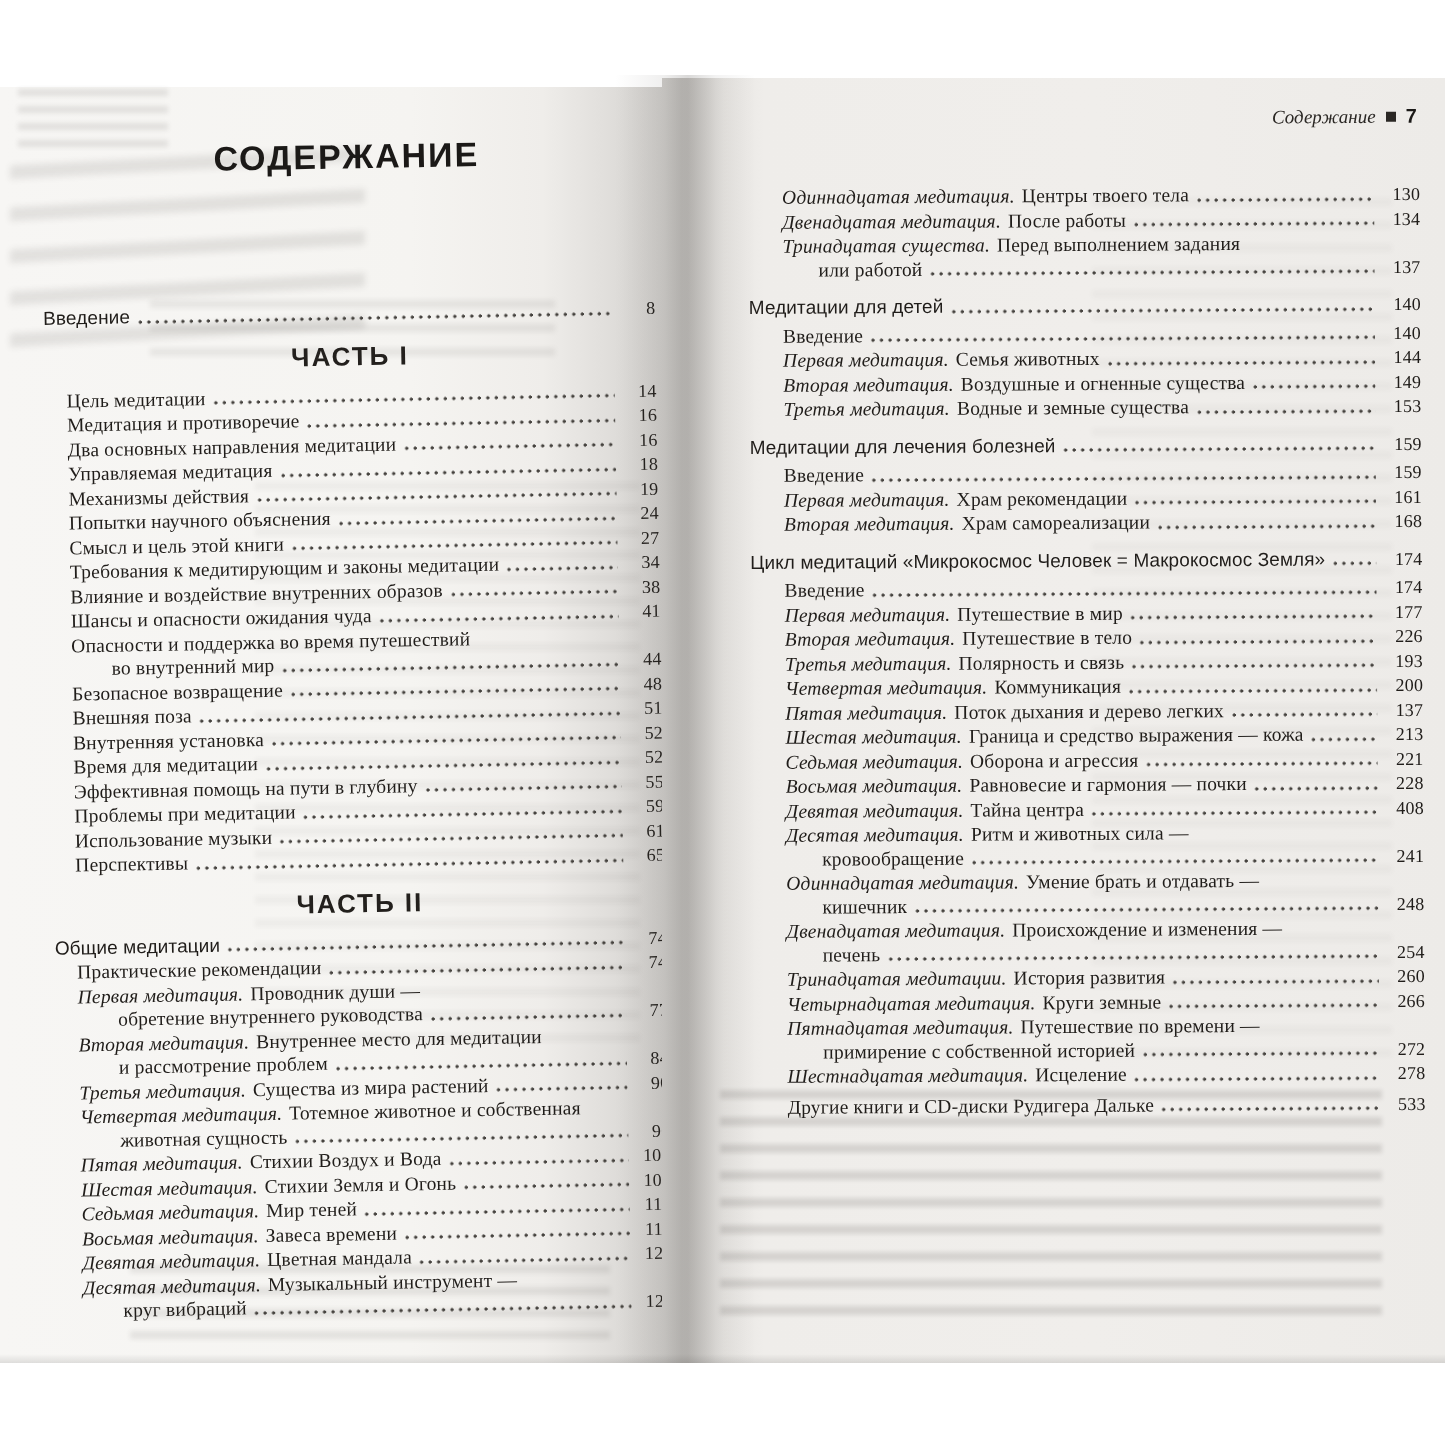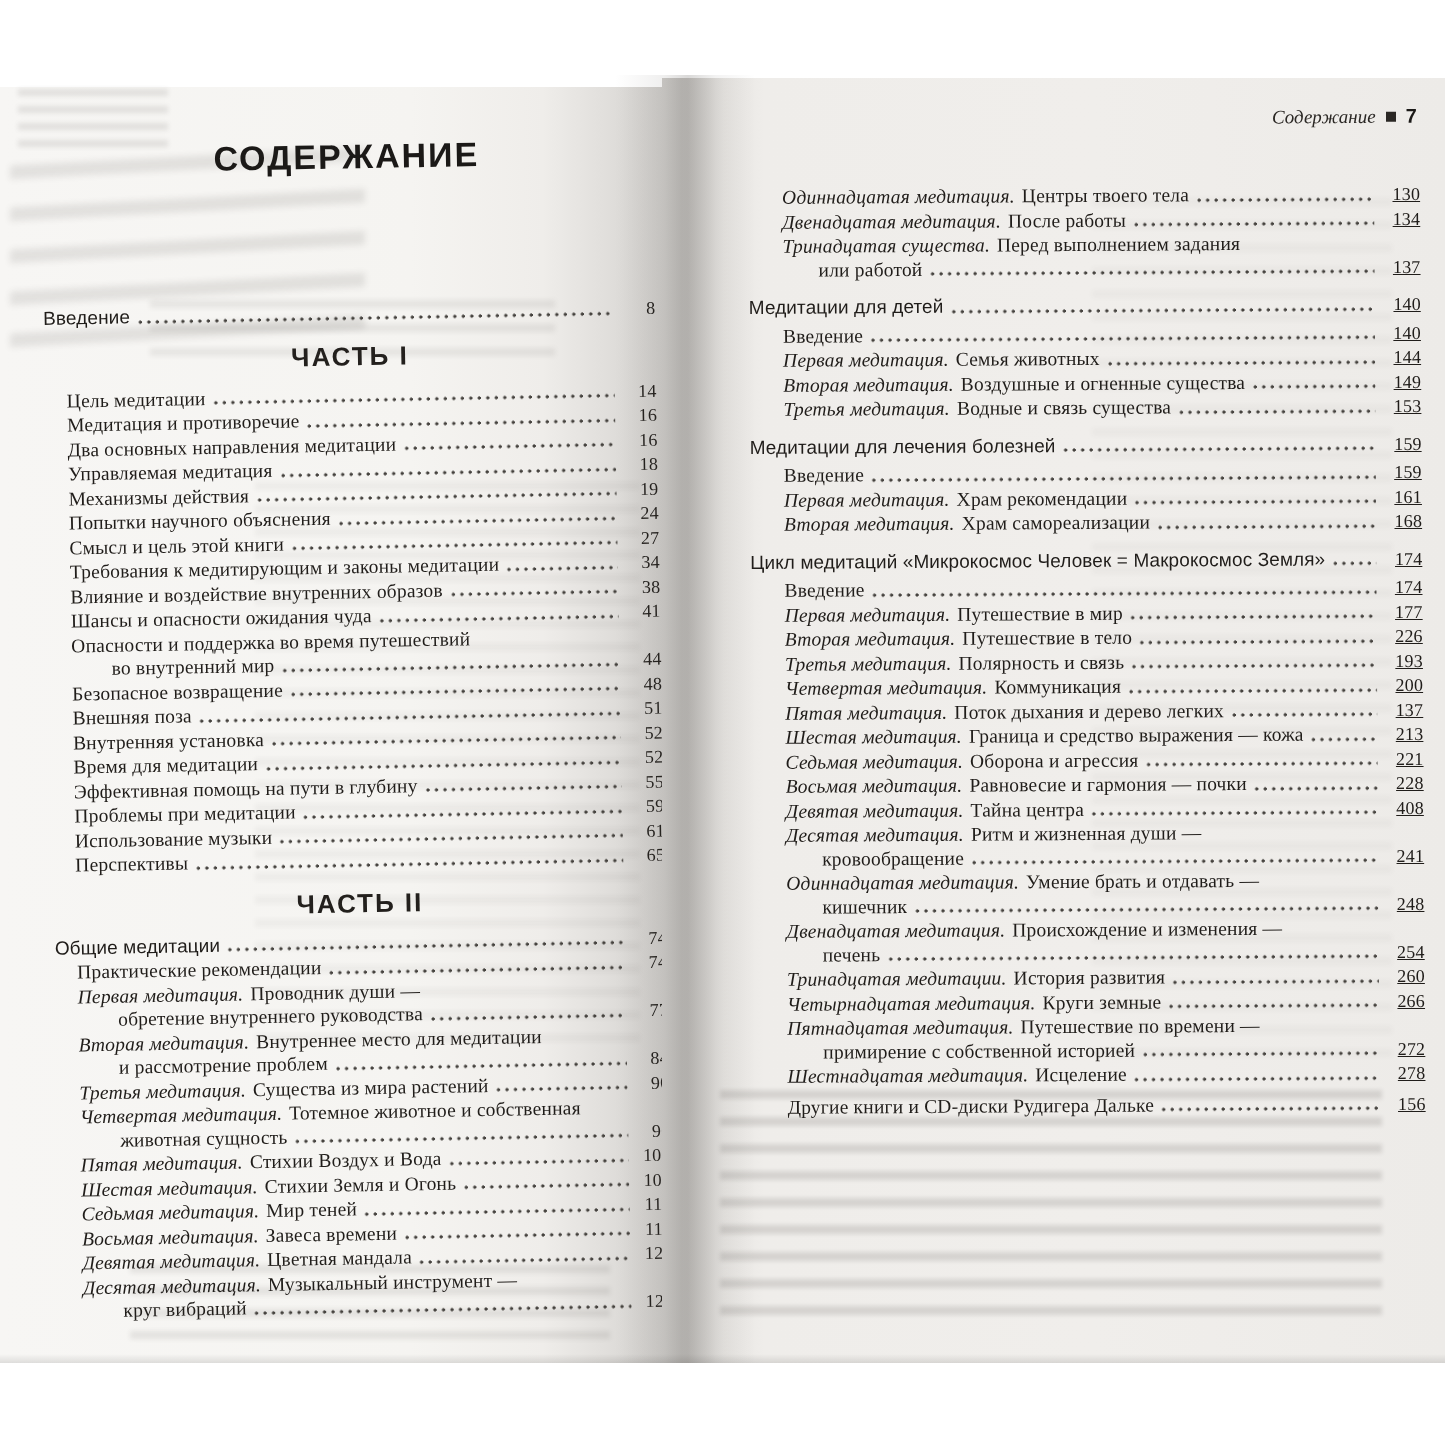--- a/index.html
+++ b/index.html
@@ -30,21 +30,21 @@
   .line{display:flex;align-items:baseline;line-height:23.5px;white-space:nowrap;}
   .serif .line{font-family:"Liberation Serif",serif;font-size:19.5px;letter-spacing:.2px;}
   .sans  .line{font-family:"Liberation Sans",sans-serif;font-size:19px;letter-spacing:.1px;}
   .lead{font-style:italic;margin-right:7px;}
   .txt{flex:0 0 auto;}
   .leader{flex:1 1 0;min-width:16px;height:6px;align-self:flex-end;margin:0 6px 5px 7px;
     background:radial-gradient(circle at 3px 3px,#45423e 1.35px,rgba(0,0,0,0) 1.9px);
     background-size:8.5px 6px;background-repeat:repeat-x;}
   .pg{flex:none;font-family:"Liberation Serif",serif;font-size:18px;text-align:right;}
   .left-content .pg{min-width:36px;}
-  .right-content .pg{min-width:40px;text-decoration:underline;}
+  .right-content .pg{min-width:40px;}
   .ind0{margin-left:0;}
   .left-content .ind1{margin-left:22px;}
   .right-content .ind1{margin-left:34px;}
   .left-content .line.cont{padding-left:40px;}
   .right-content .line.cont{padding-left:36px;}
   .intro{margin-top:125px;}
   .gl{margin-top:13px;}
   .gs{margin-top:4px;}
   .gm{margin-top:6px;}
 
@@ -404,21 +404,21 @@
               <div class="line">
                 <span class="lead">Вторая медитация.</span>
                 <span class="txt">Воздушные и огненные существа</span>
                 <span class="leader"></span>
                 <span class="pg">149</span>
               </div>
             </div>
             <div class="toc-row serif ind1">
               <div class="line">
                 <span class="lead">Третья медитация.</span>
-                <span class="txt">Водные и связь существа</span>
+                <span class="txt">Водные и земные существа</span>
                 <span class="leader"></span>
                 <span class="pg">153</span>
               </div>
             </div>
             <div class="toc-row sans ind0 gl">
               <div class="line">
                 <span class="txt">Медитации для лечения болезней</span>
                 <span class="leader"></span>
                 <span class="pg">159</span>
               </div>
@@ -528,21 +528,21 @@
               <div class="line">
                 <span class="lead">Девятая медитация.</span>
                 <span class="txt">Тайна центра</span>
                 <span class="leader"></span>
                 <span class="pg">408</span>
               </div>
             </div>
             <div class="toc-row serif ind1">
               <div class="line">
                 <span class="lead">Десятая медитация.</span>
-                <span class="txt">Ритм и жизненная души —</span>
+                <span class="txt">Ритм и животных сила —</span>
               </div>
               <div class="line cont">
                 <span class="txt">кровообращение</span>
                 <span class="leader"></span>
                 <span class="pg">241</span>
               </div>
             </div>
             <div class="toc-row serif ind1">
               <div class="line">
                 <span class="lead">Одиннадцатая медитация.</span>
@@ -597,21 +597,21 @@
                 <span class="lead">Шестнадцатая медитация.</span>
                 <span class="txt">Исцеление</span>
                 <span class="leader"></span>
                 <span class="pg">278</span>
               </div>
             </div>
             <div class="toc-row serif ind1 gm">
               <div class="line">
                 <span class="txt">Другие книги и CD-диски Рудигера Дальке</span>
                 <span class="leader"></span>
-                <span class="pg">156</span>
+                <span class="pg">533</span>
               </div>
             </div>
           </div>
       </div>
     </div>
 
     <div class="gutter"></div>
     <div class="bottom-shade"></div>
   </div>
 </div>

